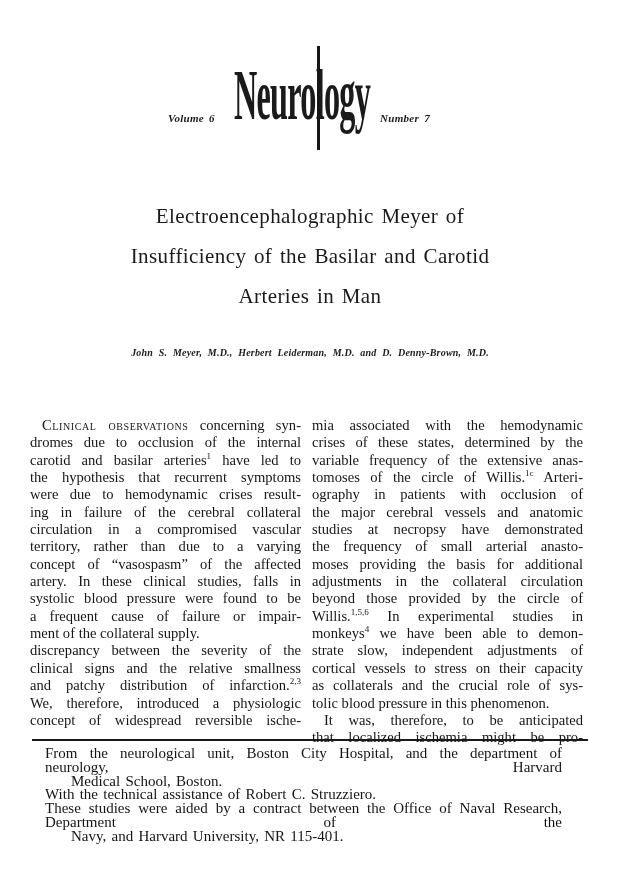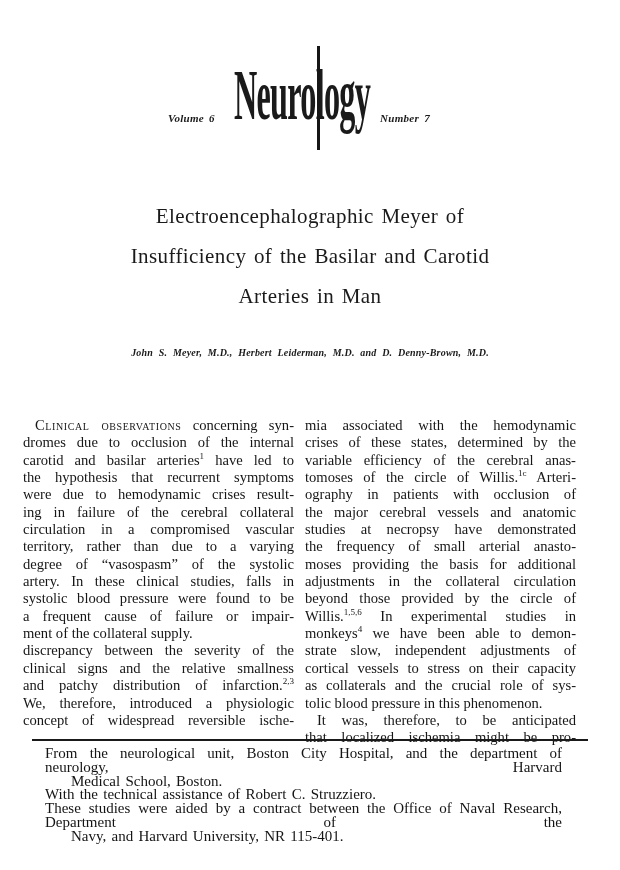--- a/index.html
+++ b/index.html
@@ -35,21 +35,21 @@
     text-align:center; font-size:21px; line-height:40px;
     letter-spacing:0.4px; word-spacing:2px;
   }
   .authors {
     position:absolute; top:347px; left:0; right:0;
     text-align:center; font-size:10px; font-weight:bold; font-style:italic;
     word-spacing:3px; letter-spacing:0.2px;
   }
   
   .columns {
-    position:absolute; top:417px; left:23px; width:553px;
+    position:absolute; top:417px; left:30px; width:553px;
     display:flex; gap:11px;
     font-size:14.6px; line-height:17.35px;
     color:#161616;
   }
   .col { width:271px; }
   .para { margin:0; }
   .line { text-align:left; }
   .line.just { text-align:justify; text-align-last:justify; }
   .line.first-indent { text-indent:12px; }
   sup { font-size:62%; line-height:0; vertical-align:super; letter-spacing:0; }
@@ -90,39 +90,39 @@
     <div class="col">
         <div class="para">
           <div class="line just first-indent"><span class="sc">Clinical observations</span> concerning syn-</div>
           <div class="line just">dromes due to occlusion of the internal</div>
           <div class="line just">carotid and basilar arteries<sup>1</sup> have led to</div>
           <div class="line just">the hypothesis that recurrent symptoms</div>
           <div class="line just">were due to hemodynamic crises result-</div>
           <div class="line just">ing in failure of the cerebral collateral</div>
           <div class="line just">circulation in a compromised vascular</div>
           <div class="line just">territory, rather than due to a varying</div>
-          <div class="line just">degree of “vasospasm” of the systolic</div>
+          <div class="line just">concept of “vasospasm” of the affected</div>
           <div class="line just">artery.  In these clinical studies, falls in</div>
           <div class="line just">systolic blood pressure were found to be</div>
           <div class="line just">a frequent cause of failure or impair-</div>
           <div class="line">ment of the collateral supply.</div>
         </div>
         <div class="para">
           <div class="line just">discrepancy between the severity of the</div>
           <div class="line just">clinical signs and the relative smallness</div>
           <div class="line just">and patchy distribution of infarction.<sup>2,3</sup></div>
           <div class="line just">We, therefore, introduced a physiologic</div>
           <div class="line just">concept of widespread reversible ische-</div>
         </div>
       </div>
     <div class="col">
         <div class="para">
           <div class="line just">mia associated with the hemodynamic</div>
           <div class="line just">crises of these states, determined by the</div>
-          <div class="line just">variable efficiency of the cerebral anas-</div>
+          <div class="line just">variable frequency of the extensive anas-</div>
           <div class="line just">tomoses of the circle of Willis.<sup>1c</sup> Arteri-</div>
           <div class="line just">ography in patients with occlusion of</div>
           <div class="line just">the major cerebral vessels and anatomic</div>
           <div class="line just">studies at necropsy have demonstrated</div>
           <div class="line just">the frequency of small arterial anasto-</div>
           <div class="line just">moses providing the basis for additional</div>
           <div class="line just">adjustments in the collateral circulation</div>
           <div class="line just">beyond those provided by the circle of</div>
           <div class="line just">Willis.<sup>1,5,6</sup>  In experimental studies in</div>
           <div class="line just">monkeys<sup>4</sup> we have been able to demon-</div>

